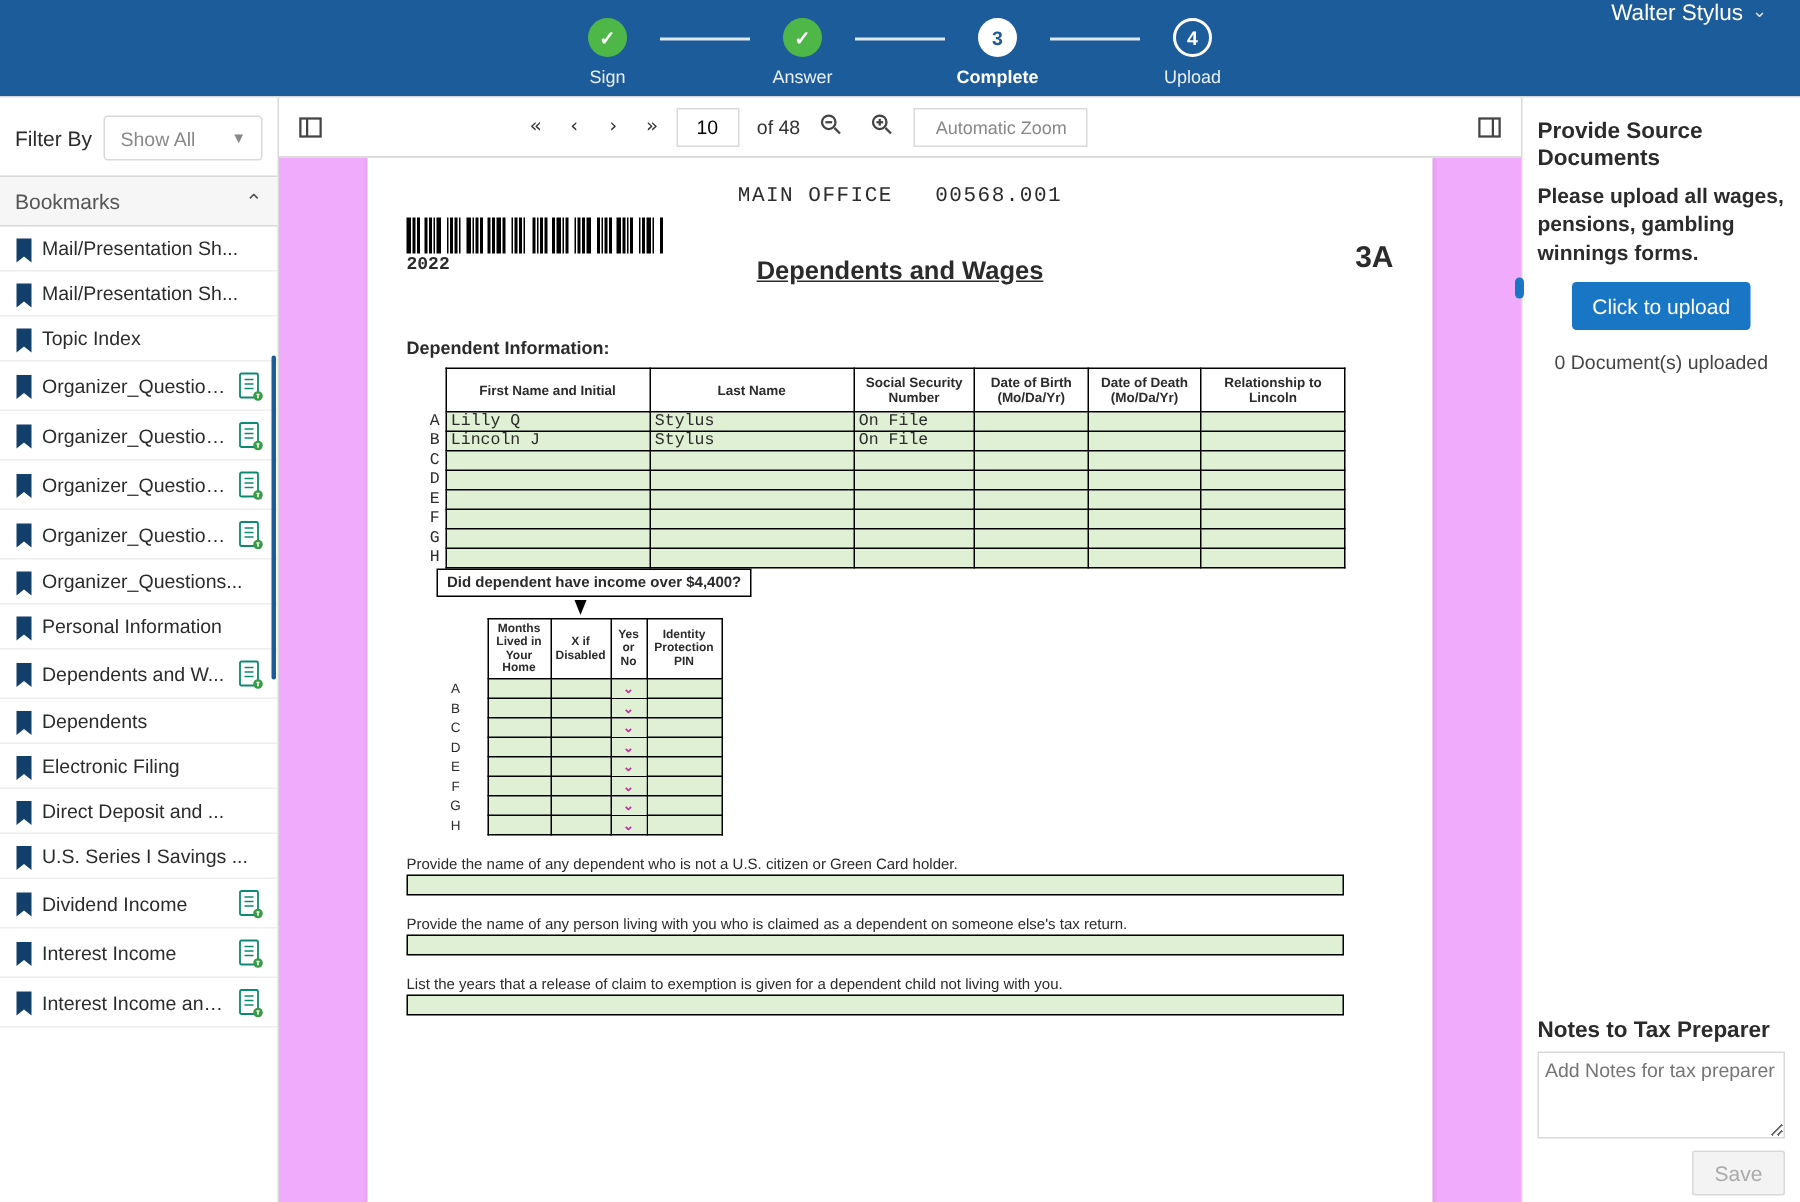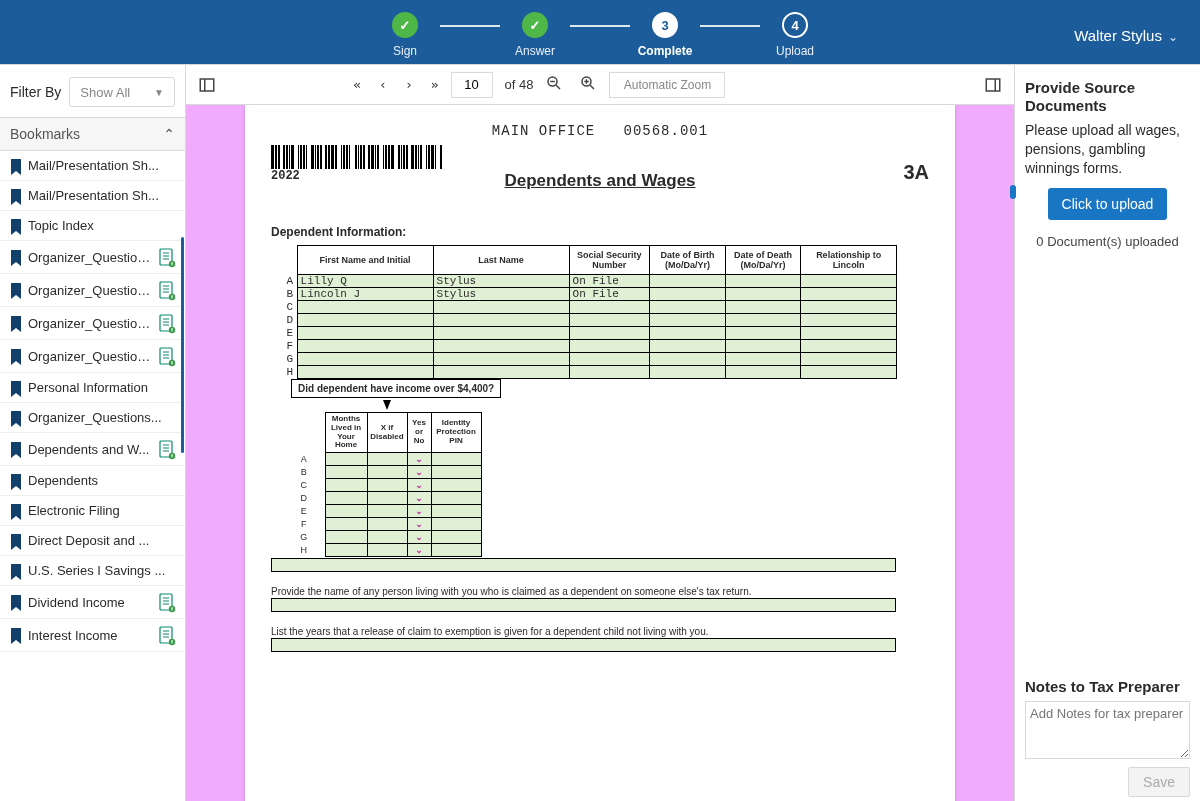--- a/index.html
+++ b/index.html
@@ -18,21 +18,21 @@
   .topbar{background:var(--blue);height:64px;display:flex;align-items:center;color:#fff;position:relative;}
   .steps{display:flex;align-items:flex-start;gap:0;margin:0 auto;padding-top:6px;}
   .step{display:flex;flex-direction:column;align-items:center;width:70px;position:relative;}
   .step .circle{width:26px;height:26px;border-radius:50%;display:flex;align-items:center;justify-content:center;font-weight:700;font-size:13px;}
   .step.done .circle{background:var(--green);color:#fff;}
   .step.current .circle{background:#fff;color:var(--blue);}
   .step.pending .circle{background:transparent;border:2px solid #fff;color:#fff;}
   .step .label{margin-top:6px;font-size:12px;opacity:.9;}
   .step.current .label{font-weight:600;opacity:1;}
   .connector{height:2px;width:60px;background:#fff;margin-top:13px;opacity:.85;}
-  .user-menu{position:absolute;right:22px;top:0;height:44px;display:flex;align-items:flex-end;font-size:15px;gap:6px;cursor:pointer;}
+  .user-menu{position:absolute;right:22px;top:0;height:44px;display:flex;align-items:flex-start;font-size:15px;gap:6px;cursor:pointer;}
   .chev{font-size:12px;opacity:.85}
   
   .workspace{display:flex;height:748px;border-top:1px solid var(--border);border-bottom:1px solid var(--border);justify-content:space-between;}
   
   .left{width:186px;border-right:1px solid var(--border);display:flex;flex-direction:column;}
   .filter-row{display:flex;align-items:center;gap:8px;padding:12px 10px 10px 10px;}
   .filter-label{font-size:14px;}
   .filter-select{flex:1;border:1px solid var(--border);border-radius:3px;height:30px;display:flex;align-items:center;justify-content:space-between;padding:0 10px;color:#888;font-size:13px;cursor:pointer;}
   .bookmarks-hdr{display:flex;align-items:center;justify-content:space-between;padding:8px 10px;border-top:1px solid var(--border);border-bottom:1px solid var(--border);background:#f6f6f6;font-size:14px;color:#555;}
   .bm-list{flex:1;overflow:auto;position:relative;}
@@ -76,21 +76,21 @@
   table.dep2 td{border:1px solid #000;height:13px;background:#e0f0d4;width:40px;}
   table.dep2 td.yn{width:18px;position:relative;}
   .yn-chev{position:absolute;left:50%;top:50%;transform:translate(-50%,-50%);color:#c030a0;font-size:9px;font-weight:bold;}
   .long-q{font-size:10px;margin-top:14px;}
   .long-input{border:1px solid #000;background:#e0f0d4;height:14px;margin-top:1px;width:625px;}
   .wages-row{margin-top:16px;font-size:12px;font-weight:bold;display:flex;align-items:center;gap:14px;}
   .wages-box{border:1px solid #000;padding:3px 8px;font-size:11px;font-weight:bold;}
   
   .right{width:186px;border-left:1px solid var(--border);padding:14px 10px;display:flex;flex-direction:column;position:relative;}
   .r-title{font-weight:600;font-size:15px;line-height:1.2;margin-bottom:6px;}
-  .r-desc{font-size:14px;line-height:1.35;margin-bottom:10px;}
+  .r-desc{font-size:14px;line-height:1.35;margin-bottom:10px;font-weight:bold;}
   .upload-btn{background:#1976c5;color:#fff;border:none;border-radius:3px;padding:8px 14px;font-size:14px;cursor:pointer;align-self:center;}
   .doc-count{text-align:center;font-size:13px;color:#444;margin-top:14px;}
   .notes-title{font-weight:600;font-size:15px;margin-top:auto;margin-bottom:6px;}
   .notes-area{width:100%;height:58px;border:1px solid var(--border);resize:vertical;font-size:13px;padding:4px;font-family:inherit;}
   .save-btn{align-self:flex-end;margin-top:8px;border:1px solid var(--border);background:#f3f3f3;color:#aaa;padding:6px 14px;border-radius:2px;font-size:14px;}
   .marker{position:absolute;left:-5px;top:120px;width:6px;height:14px;background:#1976c5;border-radius:3px;}
   
   .footer{height:56px;display:flex;align-items:center;justify-content:flex-end;gap:22px;padding:0 18px;}
   .save-close{color:var(--link);text-decoration:underline;cursor:pointer;font-size:15px;}
   .next-btn{background:#1976c5;color:#fff;border:none;border-radius:3px;padding:10px 20px;font-size:15px;cursor:pointer;display:flex;align-items:center;gap:6px;}
@@ -235,36 +235,36 @@
               <rect x="12" y="14.5" width="2" height="1" fill="#fff"></rect>
               <rect x="12.5" y="15.5" width="1" height="2" fill="#fff"></rect>
             </svg></span>
         </div>
         <div class="bm-item">
           <span class="bm-ic">
             <svg viewBox="0 0 12 16">
               <path d="M1 0h10v16l-5-4-5 4z" fill="#12406b"></path>
             </svg>
           </span>
+          <span class="txt">Organizer_Questions...</span>
+        </div>
+        <div class="bm-item">
+          <span class="bm-ic">
+            <svg viewBox="0 0 12 16">
+              <path d="M1 0h10v16l-5-4-5 4z" fill="#12406b"></path>
+            </svg>
+          </span>
           <span class="txt">Personal Information</span>
         </div>
         <div class="bm-item">
           <span class="bm-ic">
             <svg viewBox="0 0 12 16">
               <path d="M1 0h10v16l-5-4-5 4z" fill="#12406b"></path>
             </svg>
           </span>
-          <span class="txt">Organizer_Questions...</span>
-        </div>
-        <div class="bm-item">
-          <span class="bm-ic">
-            <svg viewBox="0 0 12 16">
-              <path d="M1 0h10v16l-5-4-5 4z" fill="#12406b"></path>
-            </svg>
-          </span>
           <span class="txt">Dependents and W...</span>
           <span class="doc-ic"><svg viewBox="0 0 16 20">
               <rect x="1" y="1" width="12" height="16" rx="1" fill="#fff" stroke="#0b8a6f" stroke-width="1.2"></rect>
               <line x1="4" y1="5" x2="10" y2="5" stroke="#0b8a6f"></line>
               <line x1="4" y1="8" x2="10" y2="8" stroke="#0b8a6f"></line>
               <line x1="4" y1="11" x2="10" y2="11" stroke="#0b8a6f"></line>
               <circle cx="13" cy="16" r="3.2" fill="#3a9b46"></circle>
               <rect x="12" y="14.5" width="2" height="1" fill="#fff"></rect>
               <rect x="12.5" y="15.5" width="1" height="2" fill="#fff"></rect>
             </svg></span>
@@ -318,20 +318,37 @@
               <rect x="12.5" y="15.5" width="1" height="2" fill="#fff"></rect>
             </svg></span>
         </div>
         <div class="bm-item">
           <span class="bm-ic">
             <svg viewBox="0 0 12 16">
               <path d="M1 0h10v16l-5-4-5 4z" fill="#12406b"></path>
             </svg>
           </span>
           <span class="txt">Interest Income</span>
+          <span class="doc-ic"><svg viewBox="0 0 16 20">
+              <rect x="1" y="1" width="12" height="16" rx="1" fill="#fff" stroke="#0b8a6f" stroke-width="1.2"></rect>
+              <line x1="4" y1="5" x2="10" y2="5" stroke="#0b8a6f"></line>
+              <line x1="4" y1="8" x2="10" y2="8" stroke="#0b8a6f"></line>
+              <line x1="4" y1="11" x2="10" y2="11" stroke="#0b8a6f"></line>
+              <circle cx="13" cy="16" r="3.2" fill="#3a9b46"></circle>
+              <rect x="12" y="14.5" width="2" height="1" fill="#fff"></rect>
+              <rect x="12.5" y="15.5" width="1" height="2" fill="#fff"></rect>
+            </svg></span>
+        </div>
+        <div class="bm-item">
+          <span class="bm-ic">
+            <svg viewBox="0 0 12 16">
+              <path d="M1 0h10v16l-5-4-5 4z" fill="#12406b"></path>
+            </svg>
+          </span>
+          <span class="txt">Interest Income and...</span>
           <span class="doc-ic"><svg viewBox="0 0 16 20">
               <rect x="1" y="1" width="12" height="16" rx="1" fill="#fff" stroke="#0b8a6f" stroke-width="1.2"></rect>
               <line x1="4" y1="5" x2="10" y2="5" stroke="#0b8a6f"></line>
               <line x1="4" y1="8" x2="10" y2="8" stroke="#0b8a6f"></line>
               <line x1="4" y1="11" x2="10" y2="11" stroke="#0b8a6f"></line>
               <circle cx="13" cy="16" r="3.2" fill="#3a9b46"></circle>
               <rect x="12" y="14.5" width="2" height="1" fill="#fff"></rect>
               <rect x="12.5" y="15.5" width="1" height="2" fill="#fff"></rect>
             </svg></span>
         </div>
@@ -638,20 +655,21 @@
                 <td style="width:42px"></td>
                 <td style="width:40px"></td>
                 <td class="yn">
                   <span class="yn-chev">⌄</span>
                 </td>
                 <td style="width:50px"></td>
               </tr>
             </tbody>
         </table>
 
+        <div class="long-q">Provide the name of any dependent who is not a U.S. citizen or Green Card holder.</div>
         <div class="long-input"></div>
         <div class="long-q">Provide the name of any person living with you who is claimed as a dependent on someone else's tax return.</div>
         <div class="long-input"></div>
         <div class="long-q">List the years that a release of claim to exemption is given for a dependent child not living with you.</div>
         <div class="long-input"></div>
 
       </div>
     </div>
   </div>
 

